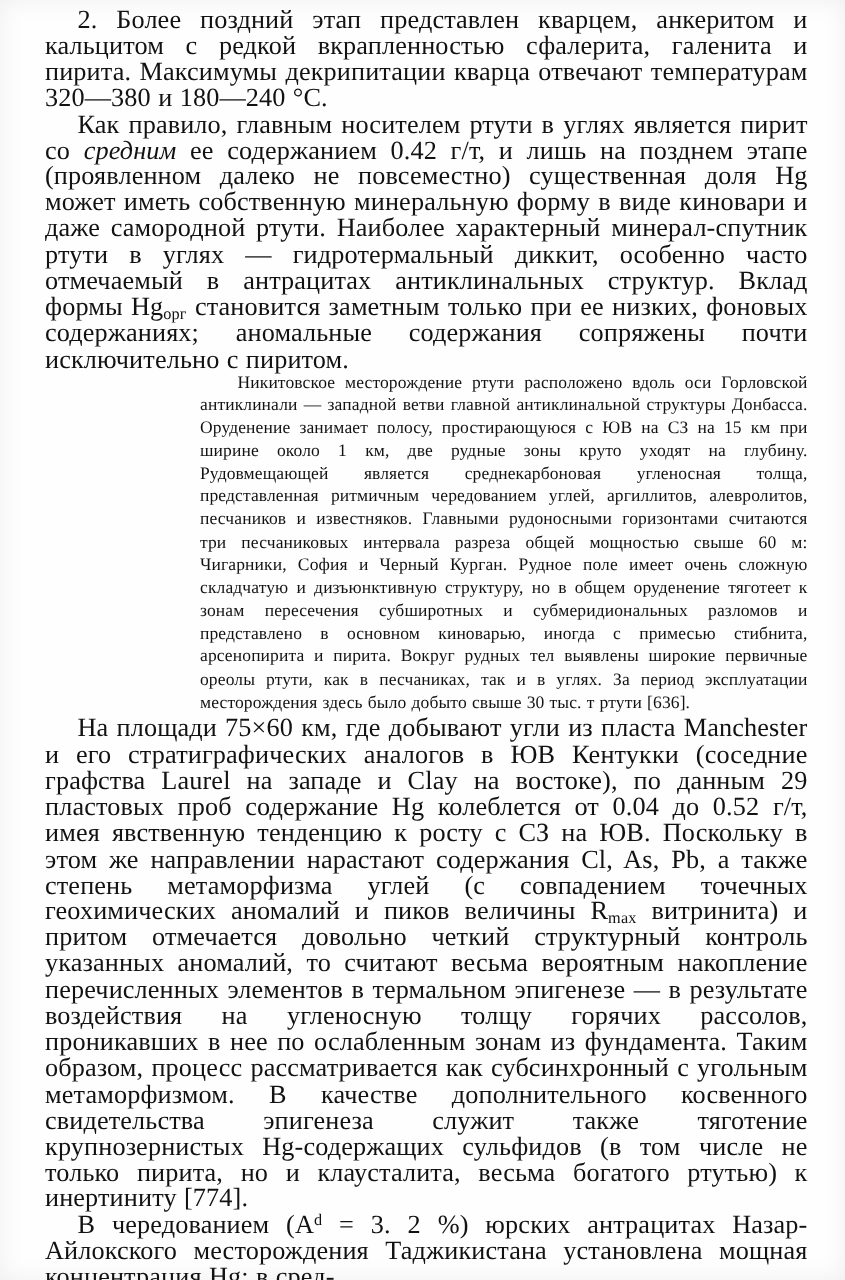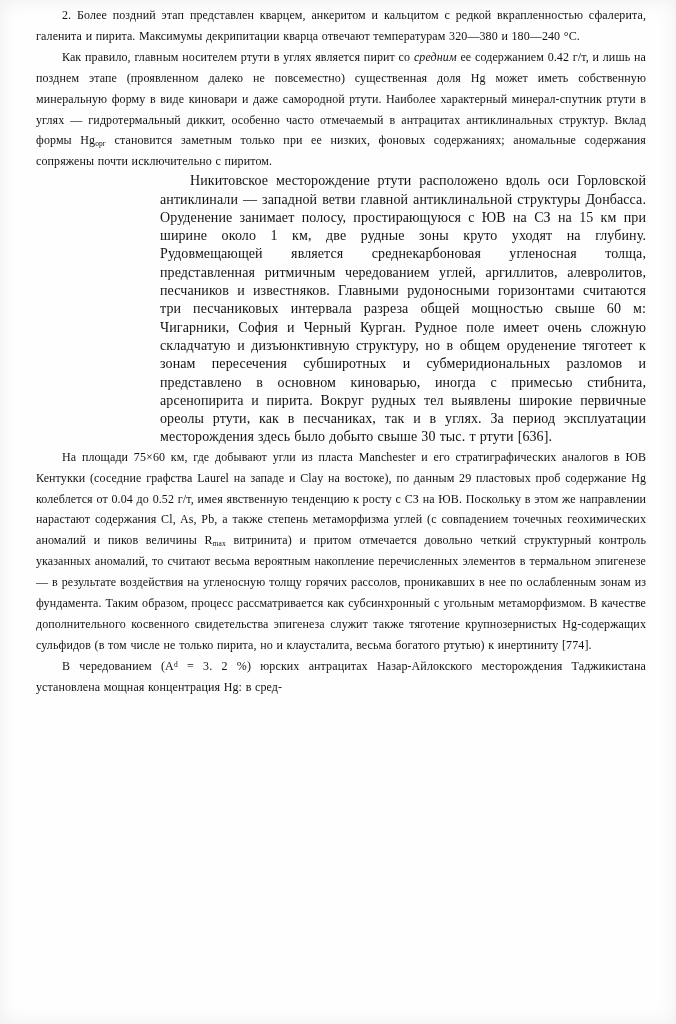--- a/index.html
+++ b/index.html
@@ -18,21 +18,21 @@
     color: #121212;
   }
   .text-area {
     position: absolute;
     top: 5px;
     left: 36px;
     width: 610px;
   }
   p.body {
     margin: 0;
-    font-size: 12px;
+    font-size: 21px;
     line-height: 20.9px;
     text-align: justify;
     text-indent: 26px;
     letter-spacing: 0.1px;
     word-spacing: 0.5px;
   }
   p.quote {
     margin: 0 0 0 124px;
     font-size: 14px;
     line-height: 18.3px;

